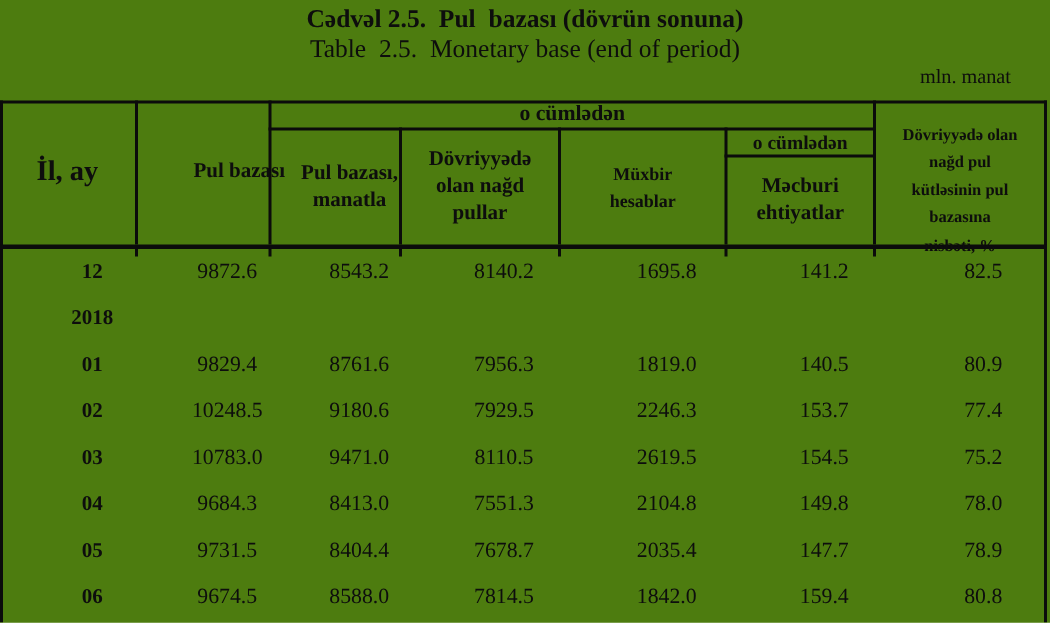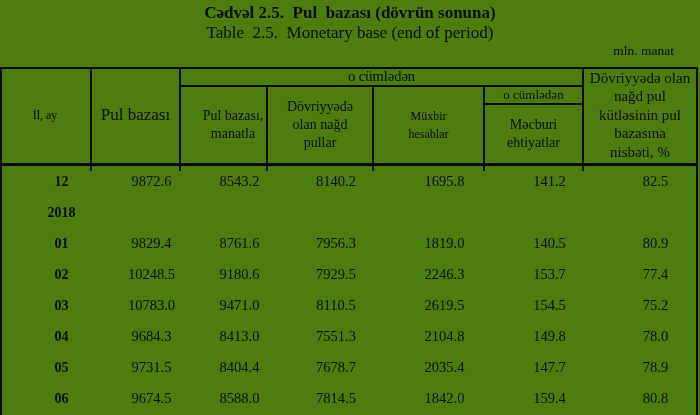--- a/index.html
+++ b/index.html
@@ -41,31 +41,31 @@
   .ln-v4{left:372px;top:18px;width:2px;height:78px;}
   .ln-v5{left:483px;top:18px;width:2px;height:78px;}
   .ln-v6{left:582px;top:0;width:2px;height:96px;}
   
   .tick{position:absolute;top:99px;width:2px;height:5px;background:#0b0b0b;}
   .t1{left:90px;} .t2{left:179px;} .t3{left:266px;}
   .t4{left:372px;} .t5{left:483px;} .t6{left:582px;}
 
   .hcell{
     position:absolute;display:flex;align-items:center;justify-content:center;
-    font-weight:normal;text-align:center;white-space:pre-line;
+    font-weight:bold;text-align:center;white-space:pre-line;
   }
-  .h-ilay{left:0;top:0;width:90px;height:96px;font-size:12px;}
-  .h-pulbazasi{left:92px;top:0;width:87px;height:96px;font-size:17px;}
+  .h-ilay{left:0;top:0;width:90px;height:96px;font-size:19px;}
+  .h-pulbazasi{left:92px;top:0;width:87px;height:96px;font-size:14px;padding-left:24px;}
   .h-group{left:181px;top:0;width:401px;height:18px;font-size:14.5px;}
   .h-pbm{left:181px;top:20px;width:104px;height:76px;font-size:14px;line-height:18px;}
   .h-dnp{left:268px;top:20px;width:104px;height:76px;font-size:14px;line-height:18px;}
   .h-muxbir{left:374px;top:20px;width:109px;height:76px;font-size:12px;line-height:18px;}
   .h-oc2{left:485px;top:19px;width:97px;height:17px;font-size:13px;}
   .h-mecburi{left:485px;top:38px;width:97px;height:58px;font-size:14px;line-height:18px;}
-  .h-last{left:584px;top:0;width:112px;height:96px;font-size:15px;line-height:18.6px;}
+  .h-last{left:584px;top:12px;width:112px;height:96px;font-size:11px;line-height:18.6px;}
 
   .tbody{position:absolute;left:0;top:99px;width:696px;}
   .brow{
     display:grid;
     grid-template-columns:91px 89px 87px 106px 111px 99px 113px;
     height:31px;align-items:center;
   }
   .bcell{text-align:center;font-size:14.5px;padding-left:32px;}
   .blabel{font-weight:bold;font-size:14px;}
 </style>

